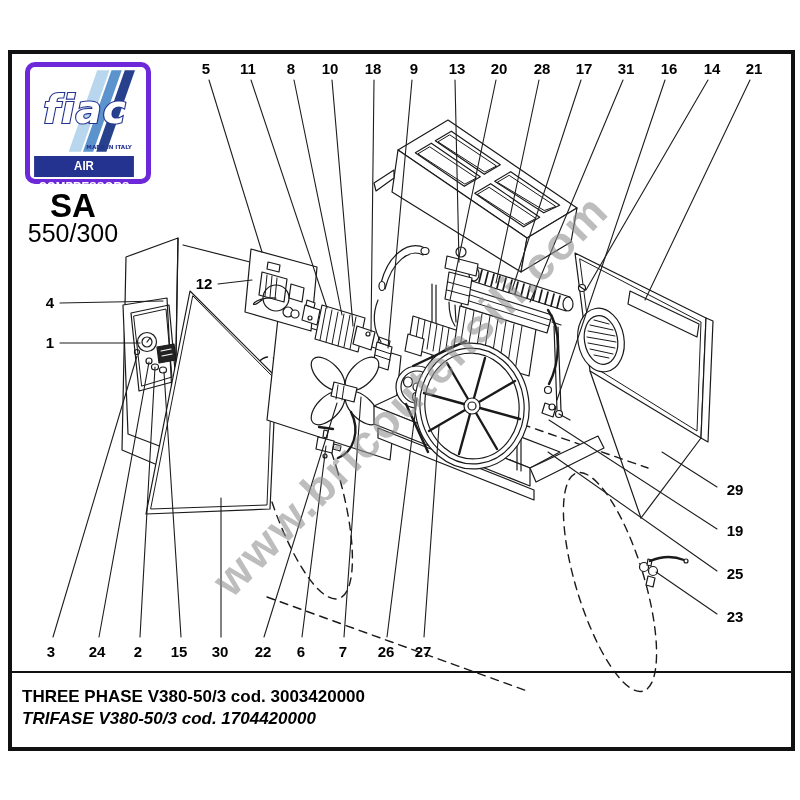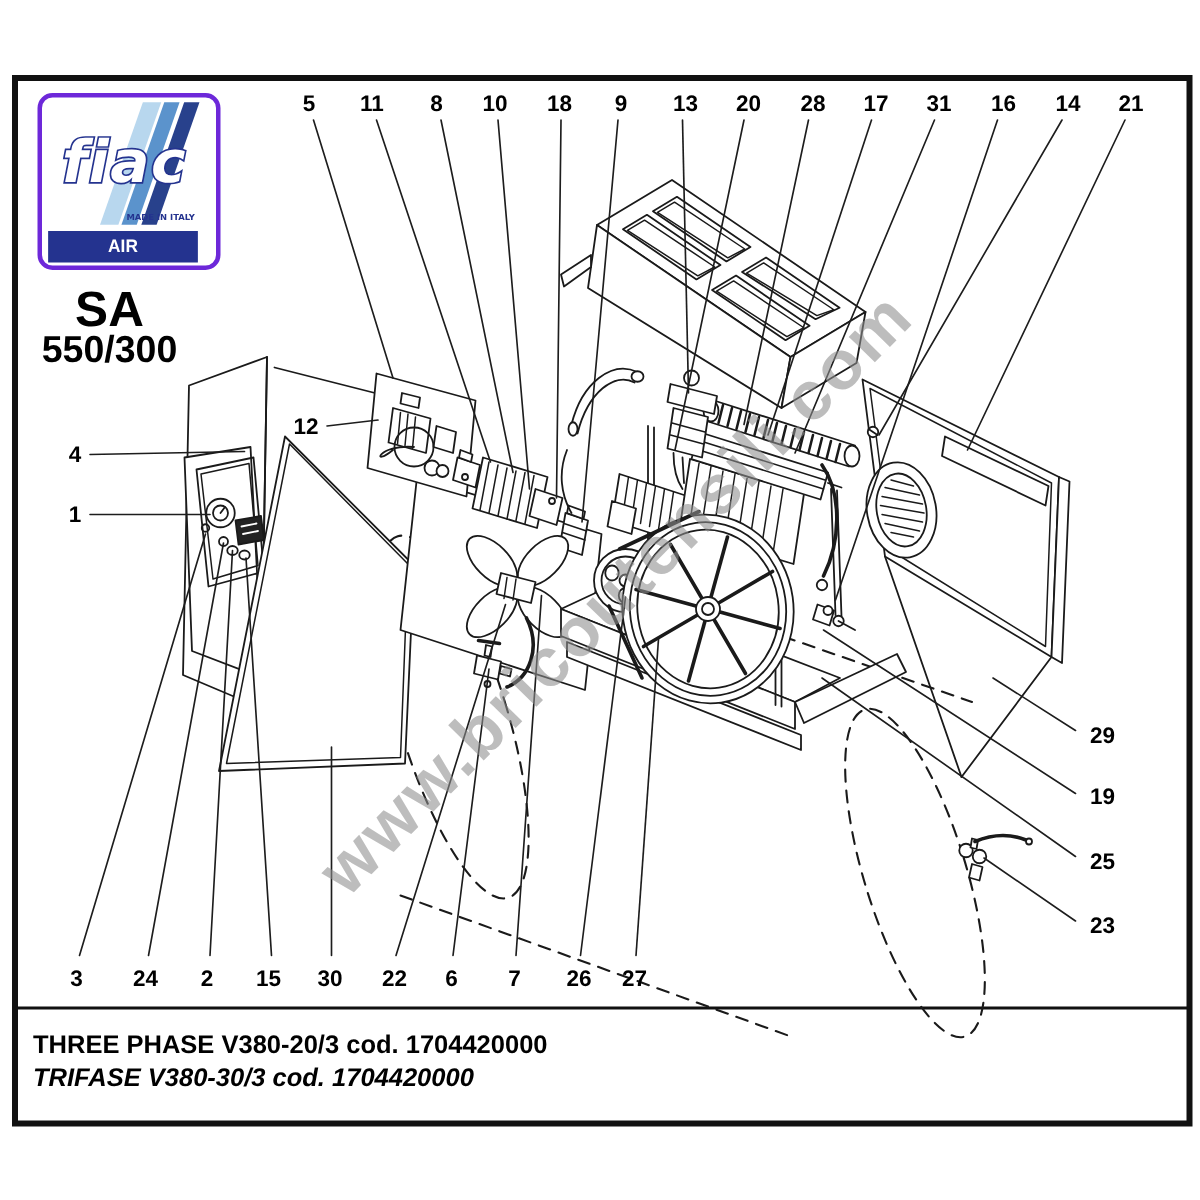--- a/index.html
+++ b/index.html
@@ -4,28 +4,28 @@
 <style>
   html,body{margin:0;padding:0;background:#fff;}
   .page{position:relative;width:800px;height:800px;background:#fff;overflow:hidden;
         font-family:"Liberation Sans",sans-serif;}
   .frame{position:absolute;left:8px;top:50px;width:779px;height:693px;
          border:4px solid #111;background:#fff;}
   .separator{position:absolute;left:10px;top:671px;width:783px;height:2px;background:#111;}
 
   
   .logo-box{position:absolute;left:25px;top:62px;width:116px;height:112px;
-            border:3px solid #6d28d9;border-radius:10px;background:#fff;}
+            border:5px solid #6d28d9;border-radius:10px;background:#fff;}
   .logo-tile{position:absolute;left:4px;top:3px;width:102px;height:82px;overflow:hidden;}
   .logo-banner{position:absolute;left:2px;bottom:2px;width:104px;height:21px;background:#24338f;
                color:#fff;font-weight:bold;font-size:12px;text-align:center;line-height:21px;
                letter-spacing:0px;transform:scaleX(.96);transform-origin:center;}
   .model{position:absolute;left:18px;top:192px;width:110px;text-align:center;color:#000;}
   .model .m1{font-size:33px;font-weight:bold;line-height:27px;}
-  .model .m2{font-size:25px;font-weight:bold;line-height:29px;}
+  .model .m2{font-size:25px;font-weight:normal;line-height:29px;}
 
   
   .footer{position:absolute;left:22px;top:686px;color:#000;}
   .footer .f1{font-size:17px;font-weight:bold;line-height:22px;}
   .footer .f2{font-size:17px;font-weight:bold;font-style:italic;line-height:22px;}
 
   
   .watermark{position:absolute;left:115px;top:368px;width:590px;text-align:center;
              font-size:46px;font-weight:bold;letter-spacing:2px;color:#8f8f8f;opacity:.58;
              transform:rotate(-45.5deg);transform-origin:center;z-index:5;pointer-events:none;}
@@ -383,16 +383,16 @@
   </div>
 
   <div class="model">
     <div class="m1">SA</div>
     <div class="m2">550/300</div>
   </div>
 
   <div class="separator"></div>
 
   <div class="footer">
-    <div class="f1">THREE PHASE V380-20/3 cod. 1704420000</div>
-    <div class="f2">TRIFASE V380-30/3 cod. 1704420000</div>
+    <div class="f1">THREE PHASE V380-50/3 cod. 3003420000</div>
+    <div class="f2">TRIFASE V380-50/3 cod. 1704420000</div>
   </div>
 </div>
 
 </body></html>

